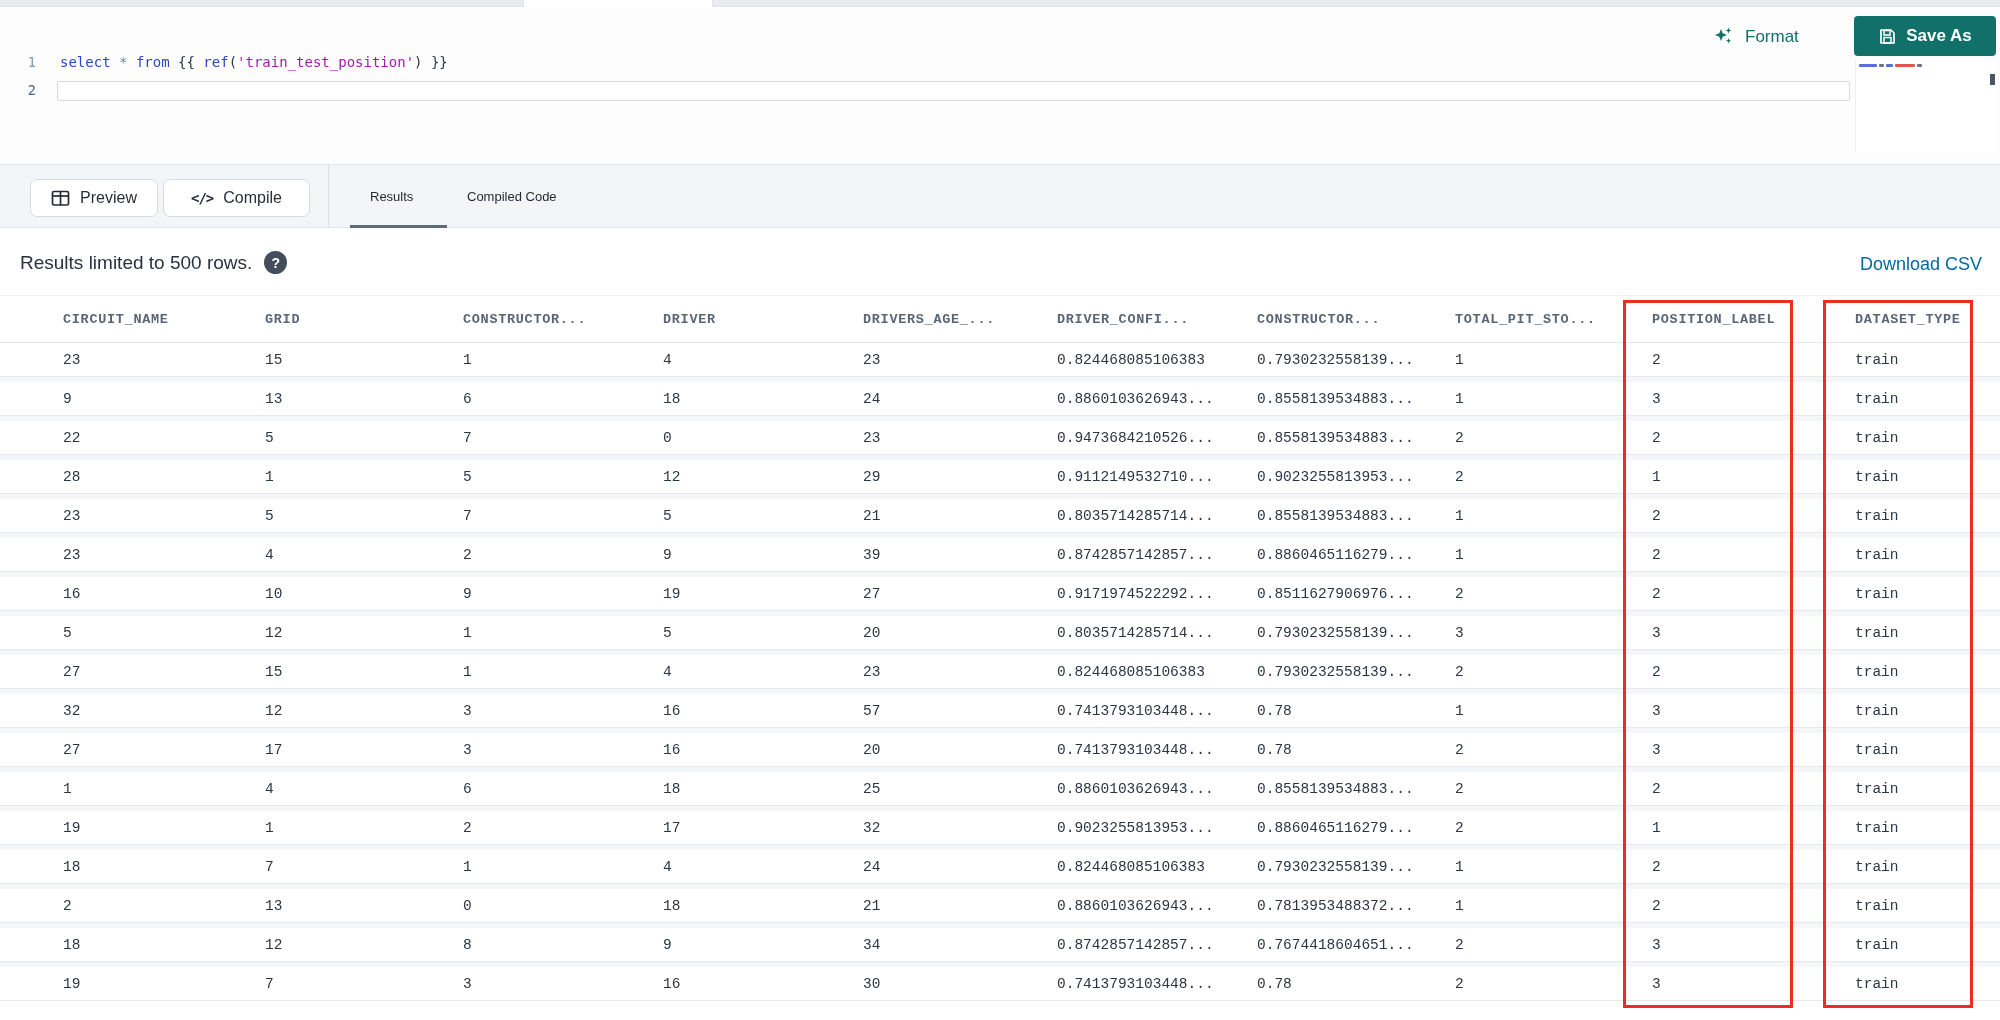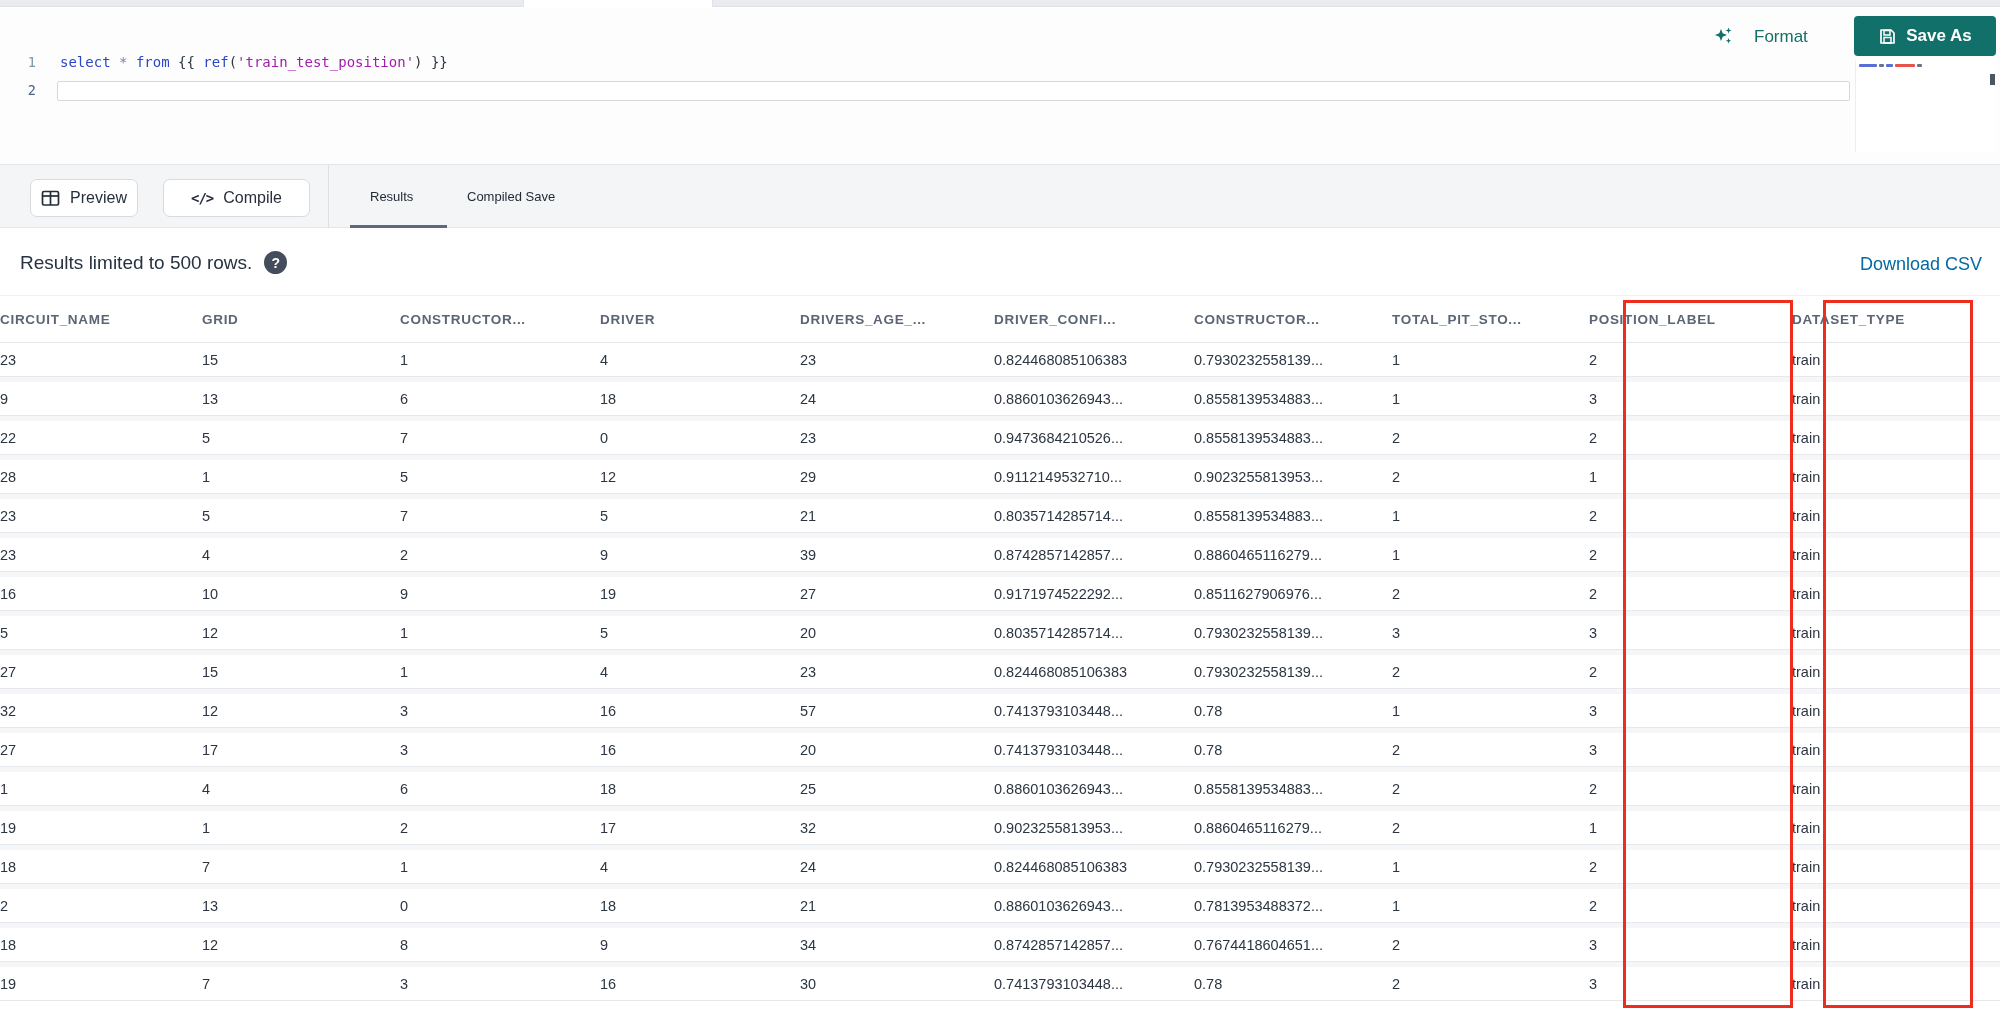--- a/index.html
+++ b/index.html
@@ -17,56 +17,56 @@
   .ln1 { left:20px; top:46px; color:#7d97aa; }
   .ln2 { left:20px; top:74px; color:#4e6186; }
   .code-line { position:absolute; left:60px; top:45px; }
   .tok-kw { color:#2b46c8; }
   .tok-op { color:#7884a3; }
   .tok-pl { color:#2f3740; }
   .tok-str{ color:#a21caf; }
   .active-line-box { position:absolute; left:57px; top:73px; width:1793px; height:20px; background:#ffffff; border:1px solid #d6dade; border-radius:2px; }
 
   
-  .format-btn { position:absolute; left:1712px; top:14px; height:30px; display:flex; align-items:center; gap:18px; cursor:pointer; }
+  .format-btn { position:absolute; left:1712px; top:14px; height:30px; display:flex; align-items:center; gap:9px; cursor:pointer; }
   .format-label { color:#136f69; font-size:17px; }
   .saveas-btn { position:absolute; left:1854px; top:8px; width:142px; height:40px; background:#11706a; border:none; border-radius:4px; display:flex; align-items:center; justify-content:center; gap:9px; cursor:pointer; }
   .saveas-label { color:#ffffff; font-size:17px; font-weight:bold; }
 
   
   .minimap { position:absolute; left:1855px; top:52px; width:141px; height:92px; background:#ffffff; border-left:1px solid #eceef0; }
   .mm-line { position:absolute; left:3px; top:4px; height:3px; display:flex; gap:2px; }
   .mm-seg { height:3px; border-radius:1px; }
   .mm-blue { background:#5a6fd6; }
   .mm-red  { background:#e4544b; }
   .mm-dark { background:#6a7486; }
   .mm-nub { position:absolute; right:1px; top:14px; width:5px; height:11px; background:#4c5562; }
 
   
   .toolbar { position:absolute; left:0; top:164px; width:2000px; height:64px; background:#f4f5f7; border-top:1px solid #e3e5e9; border-bottom:1px solid #e3e5e9; }
   .tb-btn { position:absolute; top:14px; height:38px; background:#ffffff; border:1px solid #d7dade; border-radius:7px; display:flex; align-items:center; justify-content:center; gap:10px; font-size:16px; color:#272f3a; cursor:pointer; font-family:"Liberation Sans", sans-serif; }
-  .btn-preview { left:30px; width:108px; }
+  .btn-preview { left:30px; width:128px; }
   .btn-compile { left:163px; width:147px; }
   .compile-glyph { font-family:"DejaVu Sans Mono", monospace; font-weight:bold; font-size:14px; color:#232c38; letter-spacing:-1px; }
   .tb-divider { position:absolute; left:328px; top:0; width:1px; height:63px; background:#dcdfe3; }
   .tab { position:absolute; top:0; height:63px; display:flex; align-items:center; font-size:13px; color:#232b36; cursor:pointer; }
   .tab-results { left:370px; }
   .tab-compiled { left:467px; }
   .tab-underline { position:absolute; left:350px; top:60px; width:97px; height:3px; background:#5d6a79; }
 
   
   .results-bar { position:absolute; left:0; top:229px; width:2000px; height:67px; background:#ffffff; border-bottom:1px solid #edeff2; }
   .results-info { position:absolute; left:20px; top:22px; display:flex; align-items:flex-end; gap:12px; }
   .results-text { font-size:19px; color:#283241; }
   .help-icon { width:23px; height:23px; border-radius:50%; background:#434d5c; color:#ffffff; font-size:14px; font-weight:bold; display:flex; align-items:center; justify-content:center; cursor:pointer; }
   .download-link { position:absolute; right:18px; top:25px; font-size:18px; color:#0369a1; cursor:pointer; }
 
   
   .table-area { position:absolute; left:0; top:297px; width:2000px; }
-  .grid-cols { display:grid; grid-template-columns:202px 198px 200px 200px 194px 200px 198px 197px 203px 145px; align-items:center; }
+  .grid-cols { display:grid; grid-template-columns:202px 198px 200px 200px 194px 200px 198px 197px 203px 145px; padding-left:63px; align-items:center;font-family:Liberation Mono, monospace; }
   .thead { height:46px; background:#ffffff; border-bottom:1px solid #e4e6e9; }
   .th { font-size:13.5px; font-weight:bold; letter-spacing:0.7px; color:#5b6574; overflow:hidden; white-space:nowrap; cursor:pointer; }
   .tbody { background:#f5f6f8; }
   .trow { height:34px; background:#ffffff; margin-bottom:5px; border-bottom:1px solid #e6e8eb; }
   .td { font-size:14.5px; color:#2c3642; overflow:hidden; white-space:nowrap; }
 
   
   .hl-box { position:absolute; top:300px; height:708px; border:3px solid #ee2d1e; z-index:6; pointer-events:none; }
   .hl-position { left:1623px; width:170px; }
   .hl-dataset  { left:1823px; width:150px; }
@@ -135,21 +135,21 @@
     </button>
 
     <button class="tb-btn btn-compile">
       <span class="compile-glyph">&lt;/&gt;</span>
       <span>Compile</span>
     </button>
 
     <div class="tb-divider"></div>
 
     <div class="tab tab-results">Results</div>
-    <div class="tab tab-compiled">Compiled Save</div>
+    <div class="tab tab-compiled">Compiled Code</div>
     <div class="tab-underline"></div>
   </div>
 
   <div class="results-bar">
     <div class="results-info">
       <span class="results-text">Results limited to 500 rows.</span>
       <span class="help-icon">?</span>
     </div>
     <span class="download-link">Download CSV</span>
   </div>

